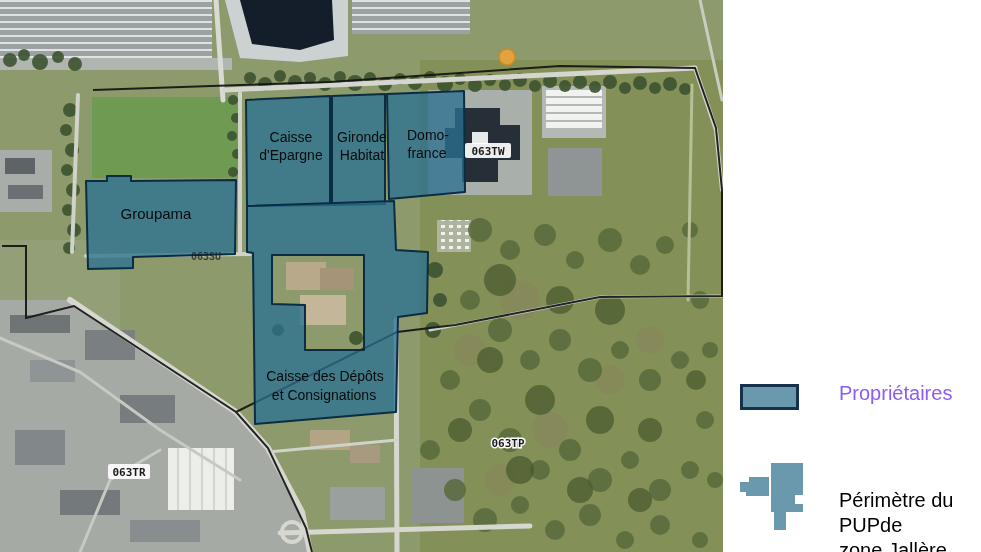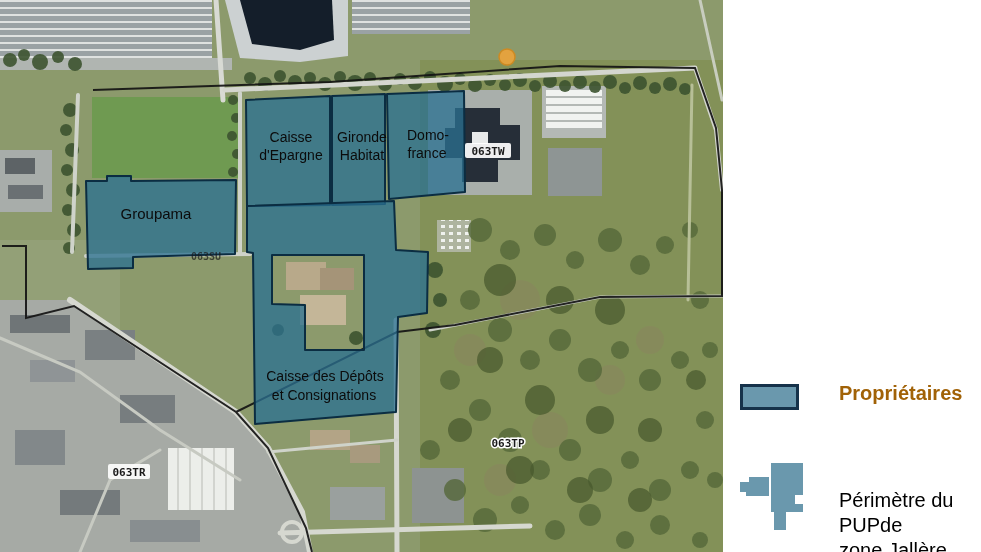--- a/index.html
+++ b/index.html
@@ -10,21 +10,21 @@
   .map-wrap{position:absolute;left:0;top:0;width:723px;height:552px;}
   svg{display:block;}
   .legend{position:absolute;left:723px;top:0;width:258px;height:552px;background:#ffffff;}
   .legend-item1{position:absolute;left:17px;top:384px;display:flex;align-items:center;}
   .swatch{
     display:inline-block;width:53px;height:20px;
     background:#6a98ad;border:3px solid #16324a;
   }
   .legend-label{
     position:absolute;left:99px;top:-2px;white-space:nowrap;
-    font-size:20px;color:#a16207;font-weight:bold;
+    font-size:20px;color:#8b5cf6;
   }
   .legend-item2{position:absolute;left:14px;top:460px;}
   .legend-item2 .icon{position:absolute;left:0;top:0;}
   .legend-label2{
     position:absolute;left:102px;top:28px;width:150px;
     font-size:20px;line-height:25px;color:#000;
   }
   .parcel-label{fill:#0b0b0b;}
   .badge-text{font-family:"DejaVu Sans Mono",monospace;font-weight:bold;fill:#1a1a1a;}
 </style>

